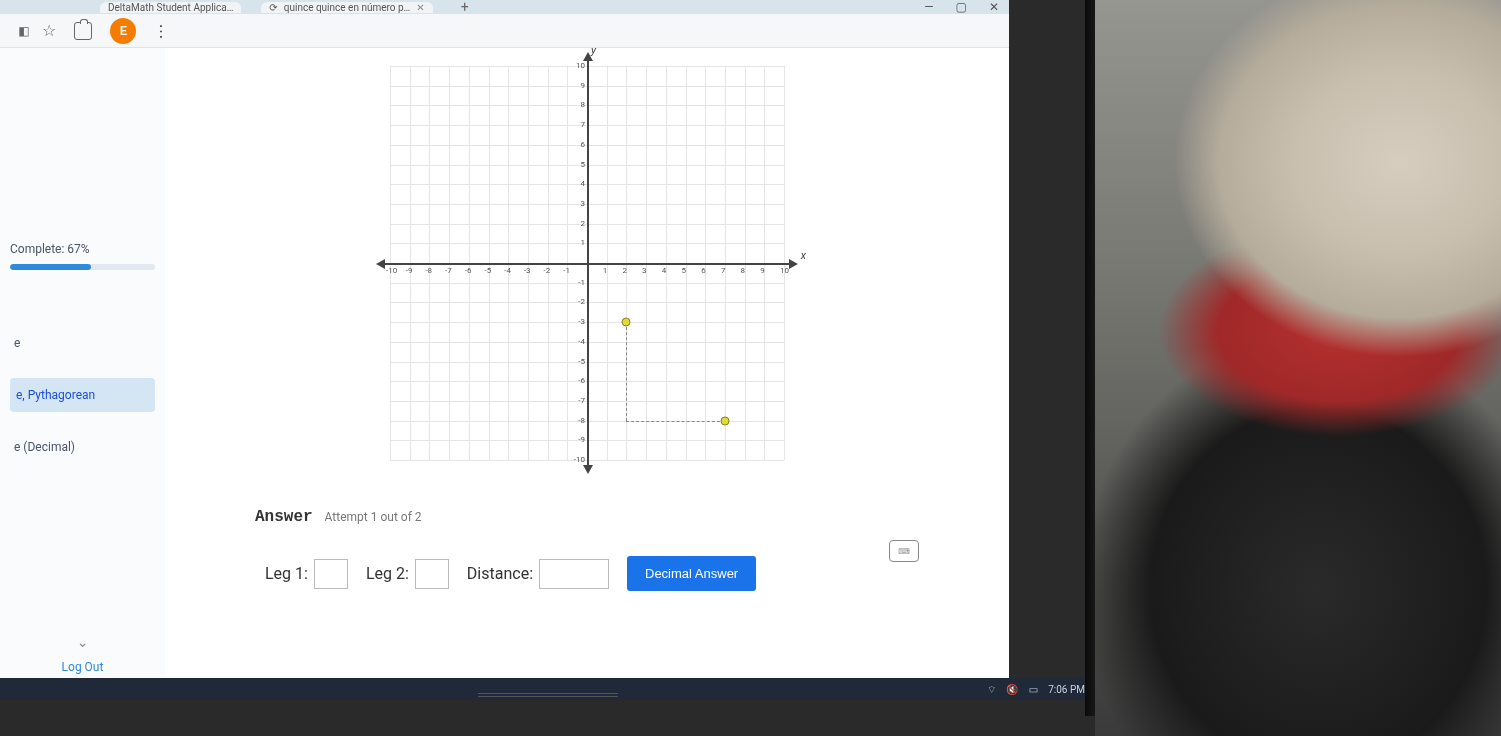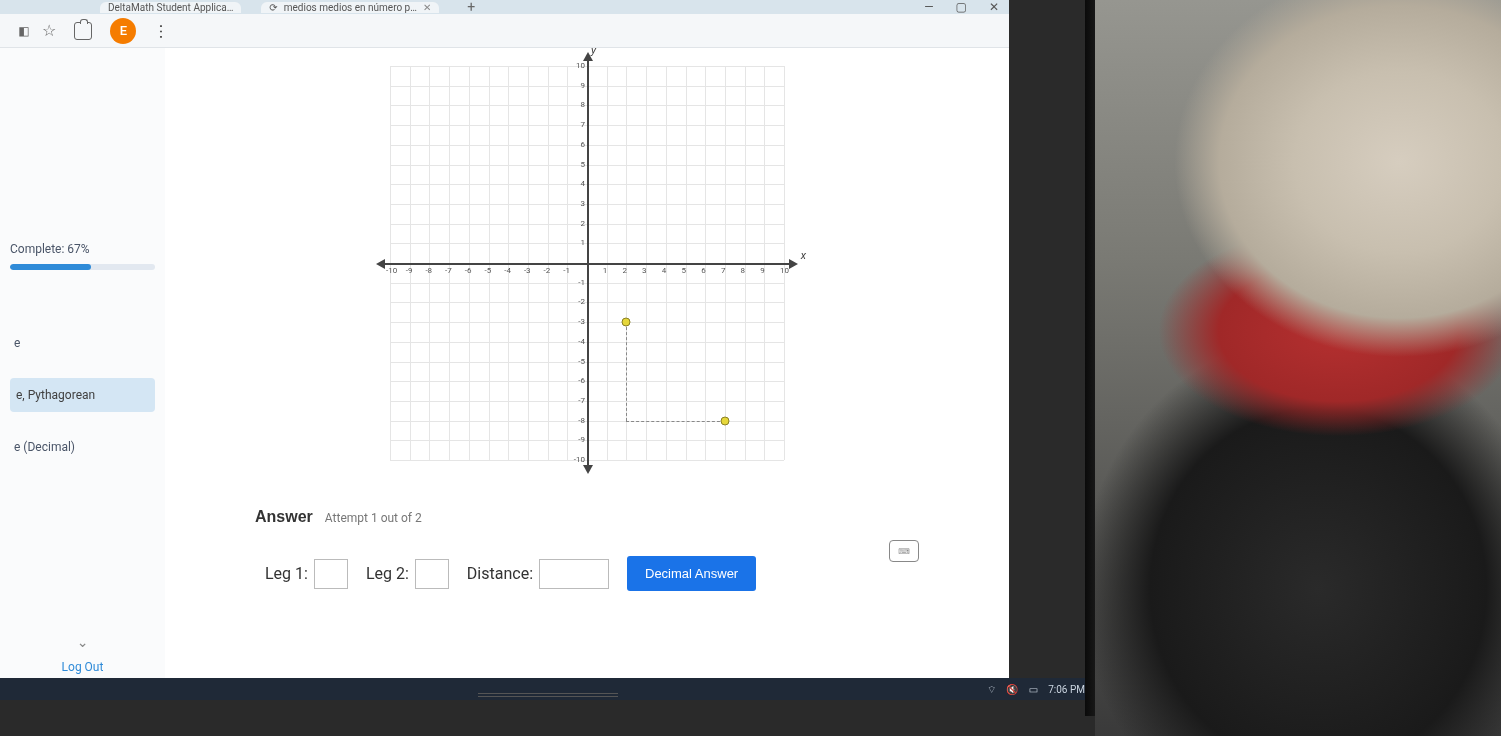--- a/index.html
+++ b/index.html
@@ -23,21 +23,21 @@
 .avatar { width: 26px; height: 26px; border-radius: 50%; background: #f57c00; color: #fff; display: flex; align-items: center; justify-content: center; font-size: 13px; font-weight: 500; cursor: pointer; }
 .dots { color: #555; font-size: 16px; cursor: pointer; letter-spacing: -2px; transform: rotate(90deg); }
 
 .page { display: flex; height: calc(100% - 48px); background: #fff; }
 .sidebar { width: 165px; background: #fafbfc; padding: 14px 10px; display: flex; flex-direction: column; font-size: 12px; color: #4a5568; }
 .sidebar .spacer-top { height: 180px; }
 .complete { font-size: 12px; color: #4a5568; margin-bottom: 8px; }
 .progress { height: 6px; background: #e2e8f0; border-radius: 3px; overflow: hidden; margin-bottom: 60px; }
 .progress .fill { height: 100%; background: #2f8bd8; border-radius: 3px; }
 .side-item { padding: 6px 4px; color: #4a5568; font-size: 12px; }
-.side-item.active { background: #d4e6f4; border-radius: 4px; padding: 10px 6px; color: #404040; }
+.side-item.active { background: #d4e6f4; border-radius: 4px; padding: 10px 6px; color: #1d4ed8; }
 .side-bottom { margin-top: auto; display: flex; flex-direction: column; gap: 10px; }
 .chev { color: #888; text-align: center; font-size: 14px; cursor: pointer; }
 .logout { color: #2f8bd8; font-size: 12px; text-align: center; cursor: pointer; padding-bottom: 12px; }
 
 .main { flex: 1; display: flex; flex-direction: column; padding: 10px 60px 20px 60px; }
 
 .graph-wrap { display: flex; justify-content: center; }
 .graph { position: relative; width: 410px; height: 410px; }
 .grid { position: absolute; inset: 8px; }
 .gridline { position: absolute; background: #e5e5e5; }
@@ -49,21 +49,21 @@
 .arrow.left { left: -6px; top: calc(50% - 4px); border-right: 9px solid #444; border-top: 5px solid transparent; border-bottom: 5px solid transparent; }
 .arrow.up { top: -6px; left: calc(50% - 4px); border-bottom: 9px solid #444; border-left: 5px solid transparent; border-right: 5px solid transparent; }
 .arrow.down { bottom: -6px; left: calc(50% - 4px); border-top: 9px solid #444; border-left: 5px solid transparent; border-right: 5px solid transparent; }
 .axlabel { position: absolute; font-size: 11px; color: #444; font-style: italic; }
 .tick { position: absolute; font-size: 8px; color: #555; }
 .pt { position: absolute; width: 9px; height: 9px; border-radius: 50%; background: #e6d73b; border: 1.5px solid #8a8024; transform: translate(-50%, -50%); z-index: 5; }
 .dash { position: absolute; border: 1px dashed #888; z-index: 3; }
 
 .answer-section { margin-top: 30px; padding: 10px 30px; }
 .ans-head { display: flex; align-items: baseline; gap: 12px; margin-bottom: 30px; }
-.ans-head .title { font-size: 16px; font-weight: 600; color: #333; font-family: Liberation Sans, sans-serif; }
+.ans-head .title { font-size: 16px; font-weight: 600; color: #333; font-family: Liberation Mono, monospace; }
 .ans-head .attempt { font-size: 12px; color: #777; }
 .inputs { display: flex; align-items: center; gap: 18px; font-family: Georgia, serif; font-size: 16px; color: #333; margin-left: 10px; }
 .inputs label { display: flex; align-items: center; gap: 6px; }
 .inputs input { border: 1px solid #bbb; height: 30px; text-align: center; font-size: 14px; }
 .inputs input.small { width: 34px; }
 .inputs input.med { width: 70px; }
 .submit { background: #1a73e8; color: #fff; border: none; padding: 10px 18px; font-size: 13px; border-radius: 3px; cursor: pointer; font-family: -apple-system, sans-serif; }
 
 .kbd-btn { position: absolute; right: 90px; top: 540px; width: 30px; height: 22px; border: 1.5px solid #888; border-radius: 4px; background: #fff; cursor: pointer; display: flex; align-items: center; justify-content: center; font-size: 8px; color: #888; }
 
@@ -83,21 +83,21 @@
 </head>
 <body>
 
 <div class="screen">
   <div class="tabstrip">
     <div class="tab">
         <span>DeltaMath Student Applica…</span>
       </div>
     <div class="tab">
         <span>⟳</span>
-        <span>medios medios en número p…</span>
+        <span>quince quince en número p…</span>
         <span class="x">✕</span>
       </div>
     <span style="margin-left:8px;color:#666;cursor:pointer;font-size:14px;">+</span>
     <div class="win-controls">
       <span>—</span>
       <span>▢</span>
       <span>✕</span>
     </div>
   </div>
 

